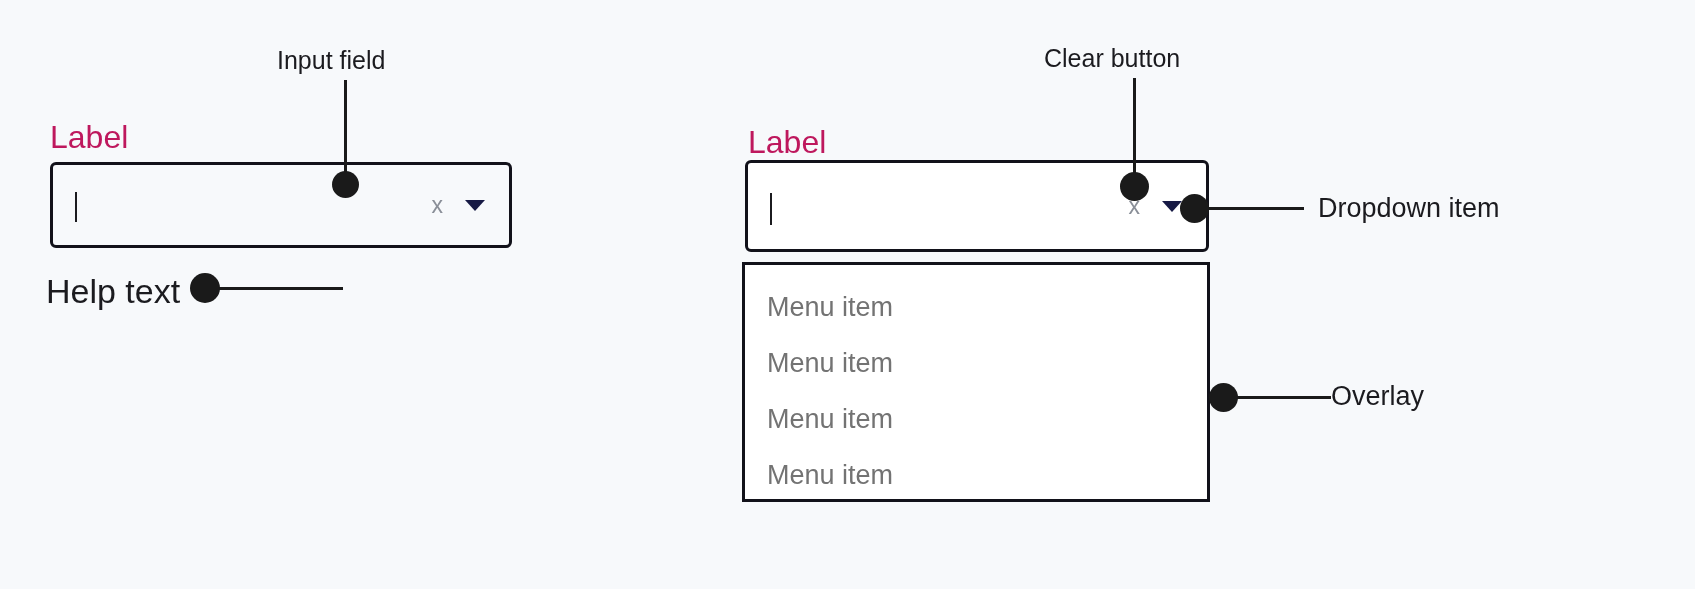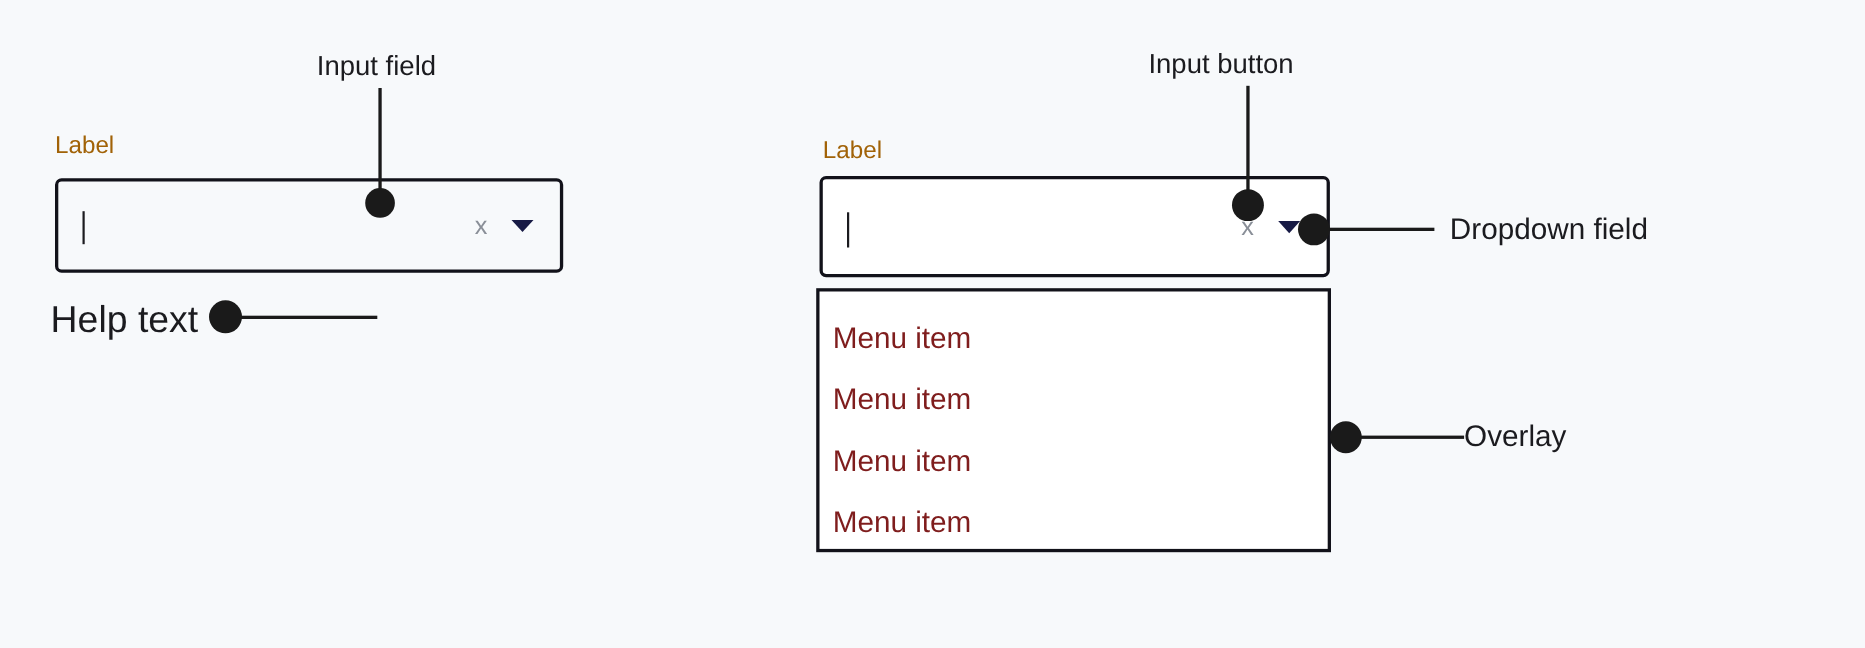--- a/index.html
+++ b/index.html
@@ -41,22 +41,22 @@
     position: absolute;
     color: #1b1b1f;
     font-size: 25px;
     line-height: 1;
     white-space: nowrap;
     z-index: 45;
   }
   
   .field-label {
     position: absolute;
-    color: #a16207;
-    font-size: 22px;
+    color: #be185d;
+    font-size: 32px;
     line-height: 1;
     white-space: nowrap;
   }
   .input-box {
     position: absolute;
     border: 3px solid #12121a;
     border-radius: 6px;
     box-sizing: border-box;
     display: flex;
     align-items: center;
@@ -107,70 +107,70 @@
   .overlay-menu {
     position: absolute;
     background: #ffffff;
     border: 3px solid #12121a;
     box-sizing: border-box;
     z-index: 20;
     padding-top: 14px;
   }
   .menu-item {
     font-size: 27px;
-    color: #7f1d1d;
+    color: #737373;
     line-height: 1;
-    padding: 0 0 0 12px;
+    padding: 0 0 0 22px;
     height: 56px;
     display: flex;
     align-items: center;
     cursor: pointer;
     white-space: nowrap;
   }
 </style>
 </head>
 <body>
 
 <div class="stage">
 
-  <div class="callout" style="left:288px; top:48px;">Input field</div>
+  <div class="callout" style="left:277px; top:48px;">Input field</div>
   <div class="lead-v" style="left:344px; top:80px; height:106px;"></div>
   <div class="dot" style="left:332px; top:171px; width:27px; height:27px;"></div>
 
   <div class="field-label" style="left:50px; top:121px;">Label</div>
 
   <div class="input-box plain" style="left:50px; top:162px; width:462px; height:86px;">
     <div class="caret" style="top:27px; height:30px;"></div>
     <div class="adornments" style="right:24px;">
       <span class="clear-x">x</span>
       <span class="arrow-down"></span>
     </div>
   </div>
 
   <div class="help-text" style="left:46px; top:274px;">Help text</div>
   <div class="dot" style="left:190px; top:273px; height:30px; width:30px;"></div>
   <div class="lead-h" style="left:215px; top:287px; width:128px;"></div>
 
-  <div class="callout" style="left:1044px; top:46px;">Input button</div>
+  <div class="callout" style="left:1044px; top:46px;">Clear button</div>
   <div class="lead-v" style="left:1133px; top:78px; height:104px;"></div>
   <div class="dot" style="left:1120px; top:172px; width:29px; height:29px;"></div>
 
   <div class="field-label" style="left:748px; top:126px;">Label</div>
 
   <div class="input-box white" style="left:745px; top:160px; width:464px; height:92px;">
     <div class="caret" style="top:30px; height:32px;"></div>
     <div class="adornments" style="right:24px;">
       <span class="clear-x">x</span>
       <span class="arrow-down"></span>
     </div>
   </div>
 
   <div class="dot" style="left:1180px; top:194px; width:29px; height:29px;"></div>
   <div class="lead-h" style="left:1204px; top:207px; width:100px;"></div>
-  <div class="callout" style="left:1318px; top:195px; font-size:27px;">Dropdown field</div>
+  <div class="callout" style="left:1318px; top:195px; font-size:27px;">Dropdown item</div>
 
   <div class="overlay-menu" style="left:742px; top:262px; width:468px; height:240px;">
     <div class="menu-item">Menu item</div>
     <div class="menu-item">Menu item</div>
     <div class="menu-item">Menu item</div>
     <div class="menu-item">Menu item</div>
   </div>
 
   <div class="dot" style="left:1209px; top:383px; width:29px; height:29px;"></div>
   <div class="lead-h" style="left:1232px; top:396px; width:99px;"></div>

